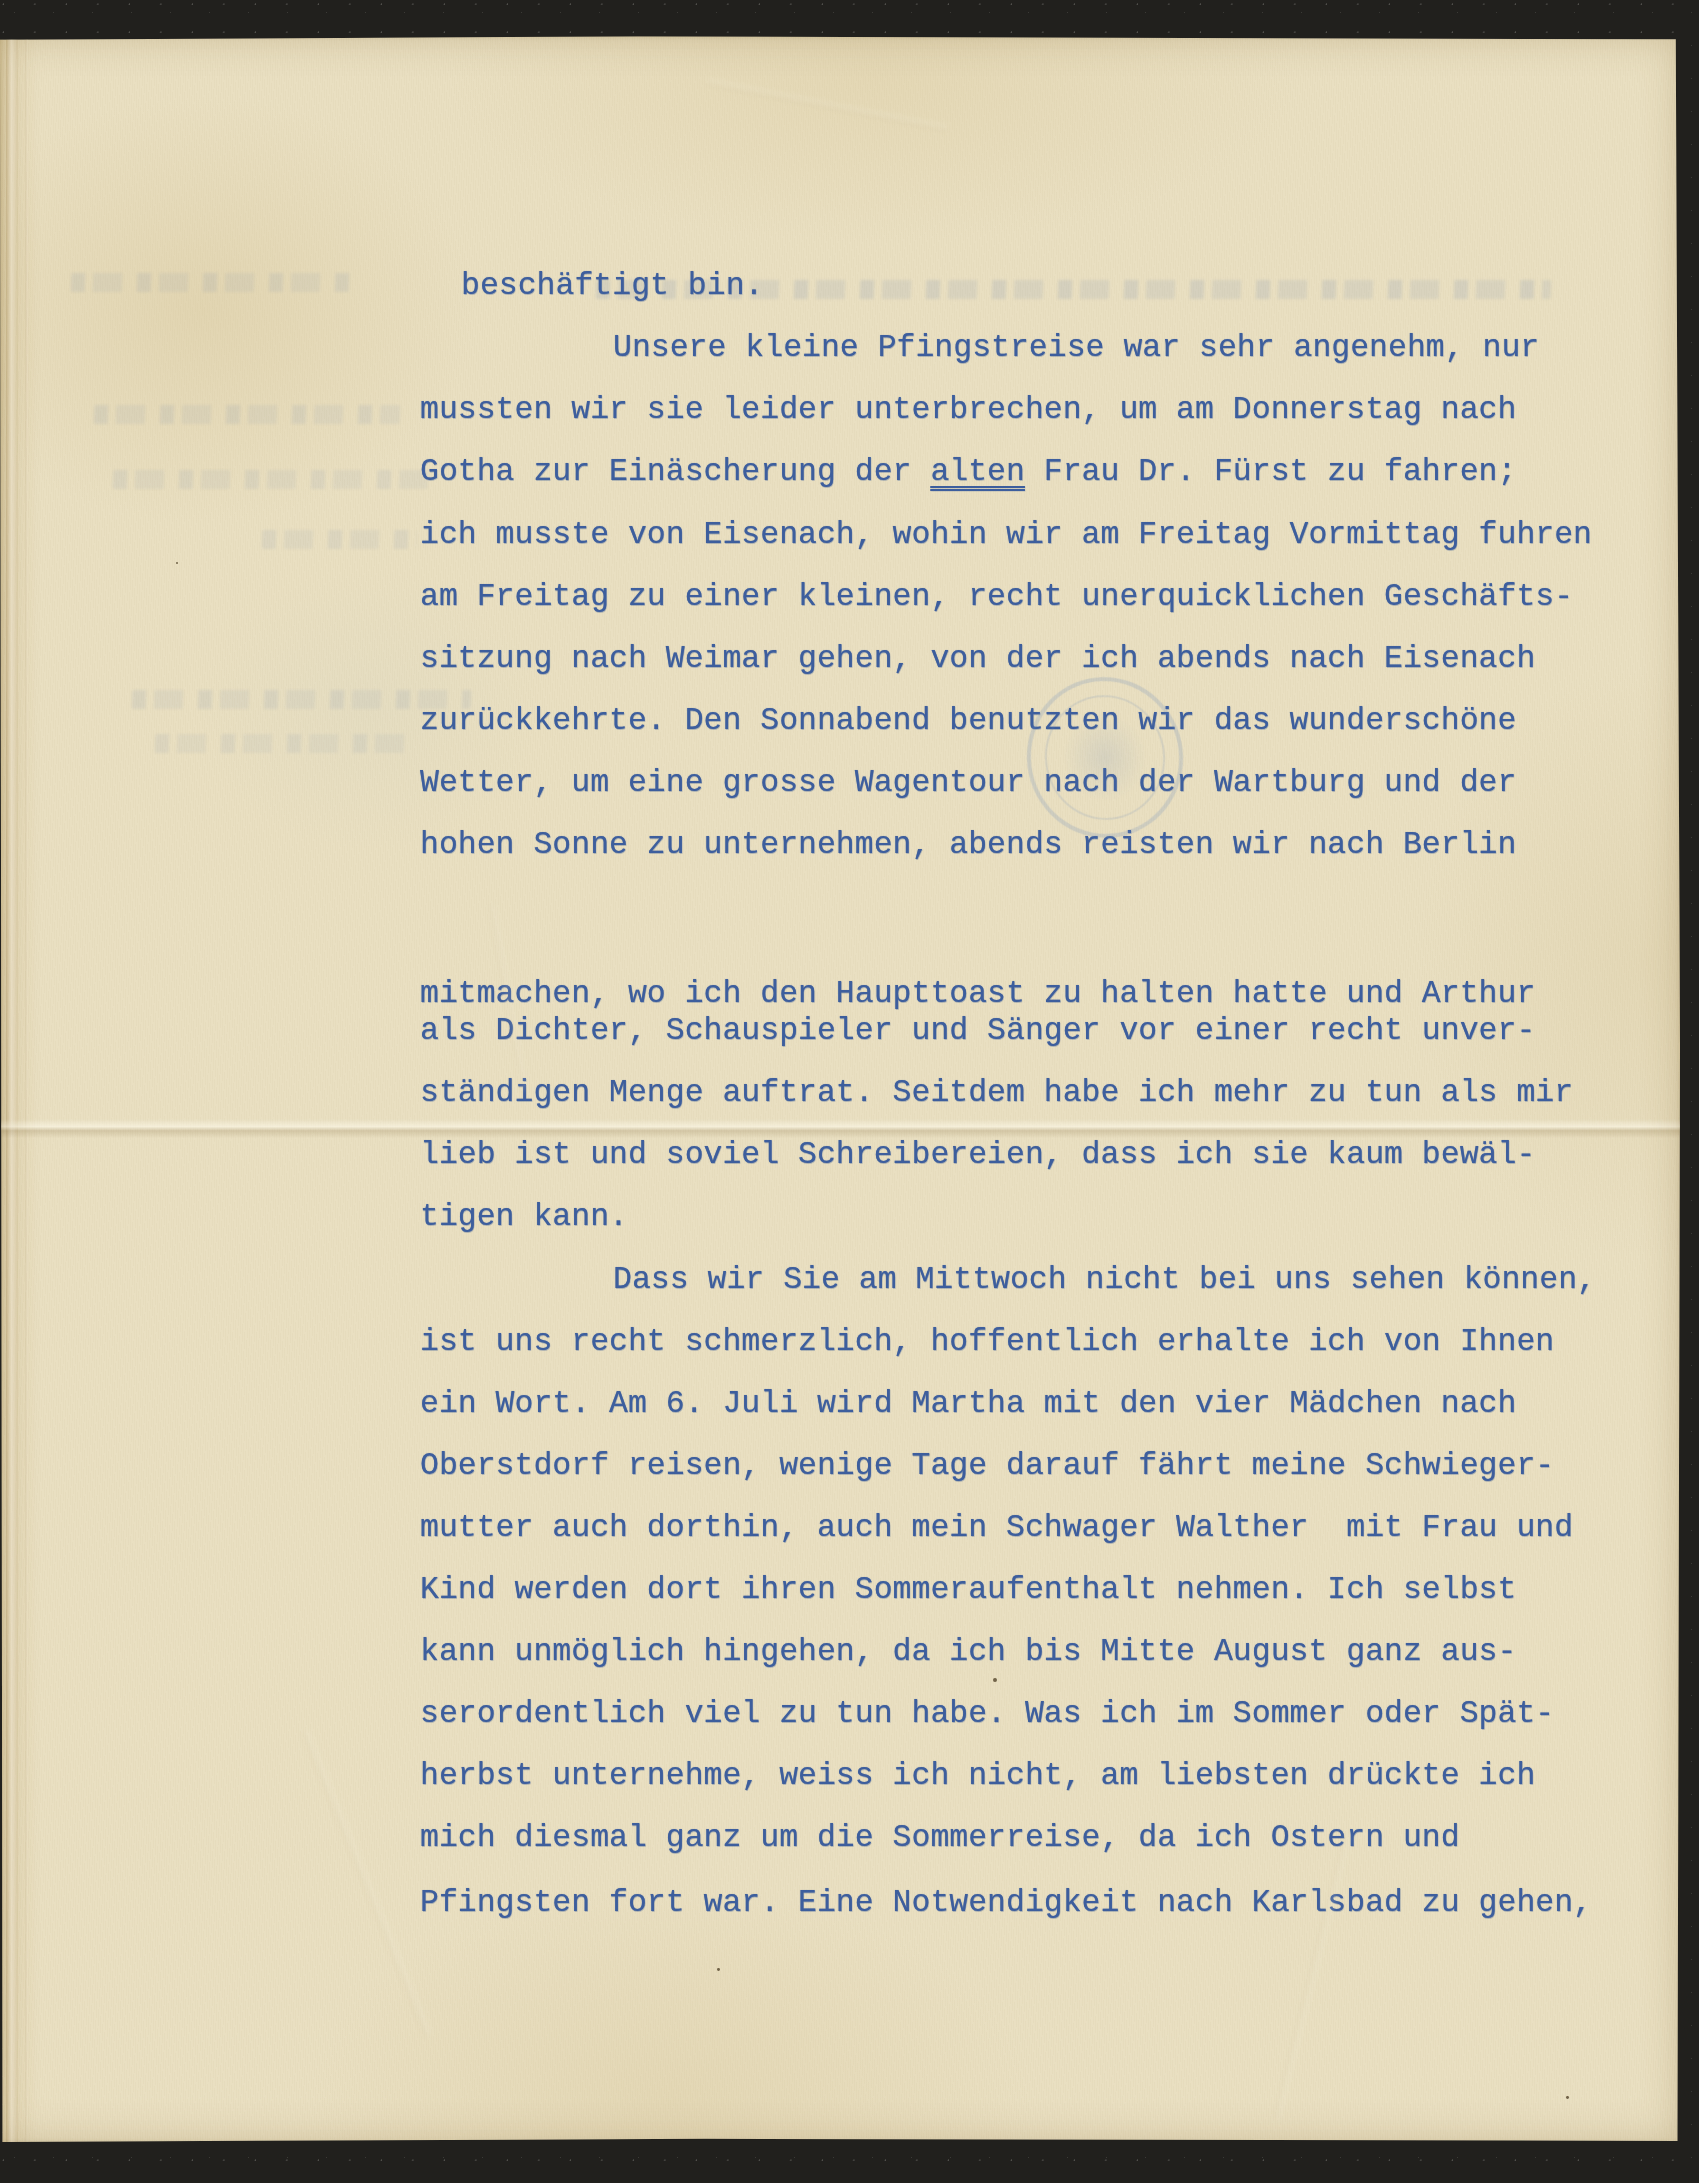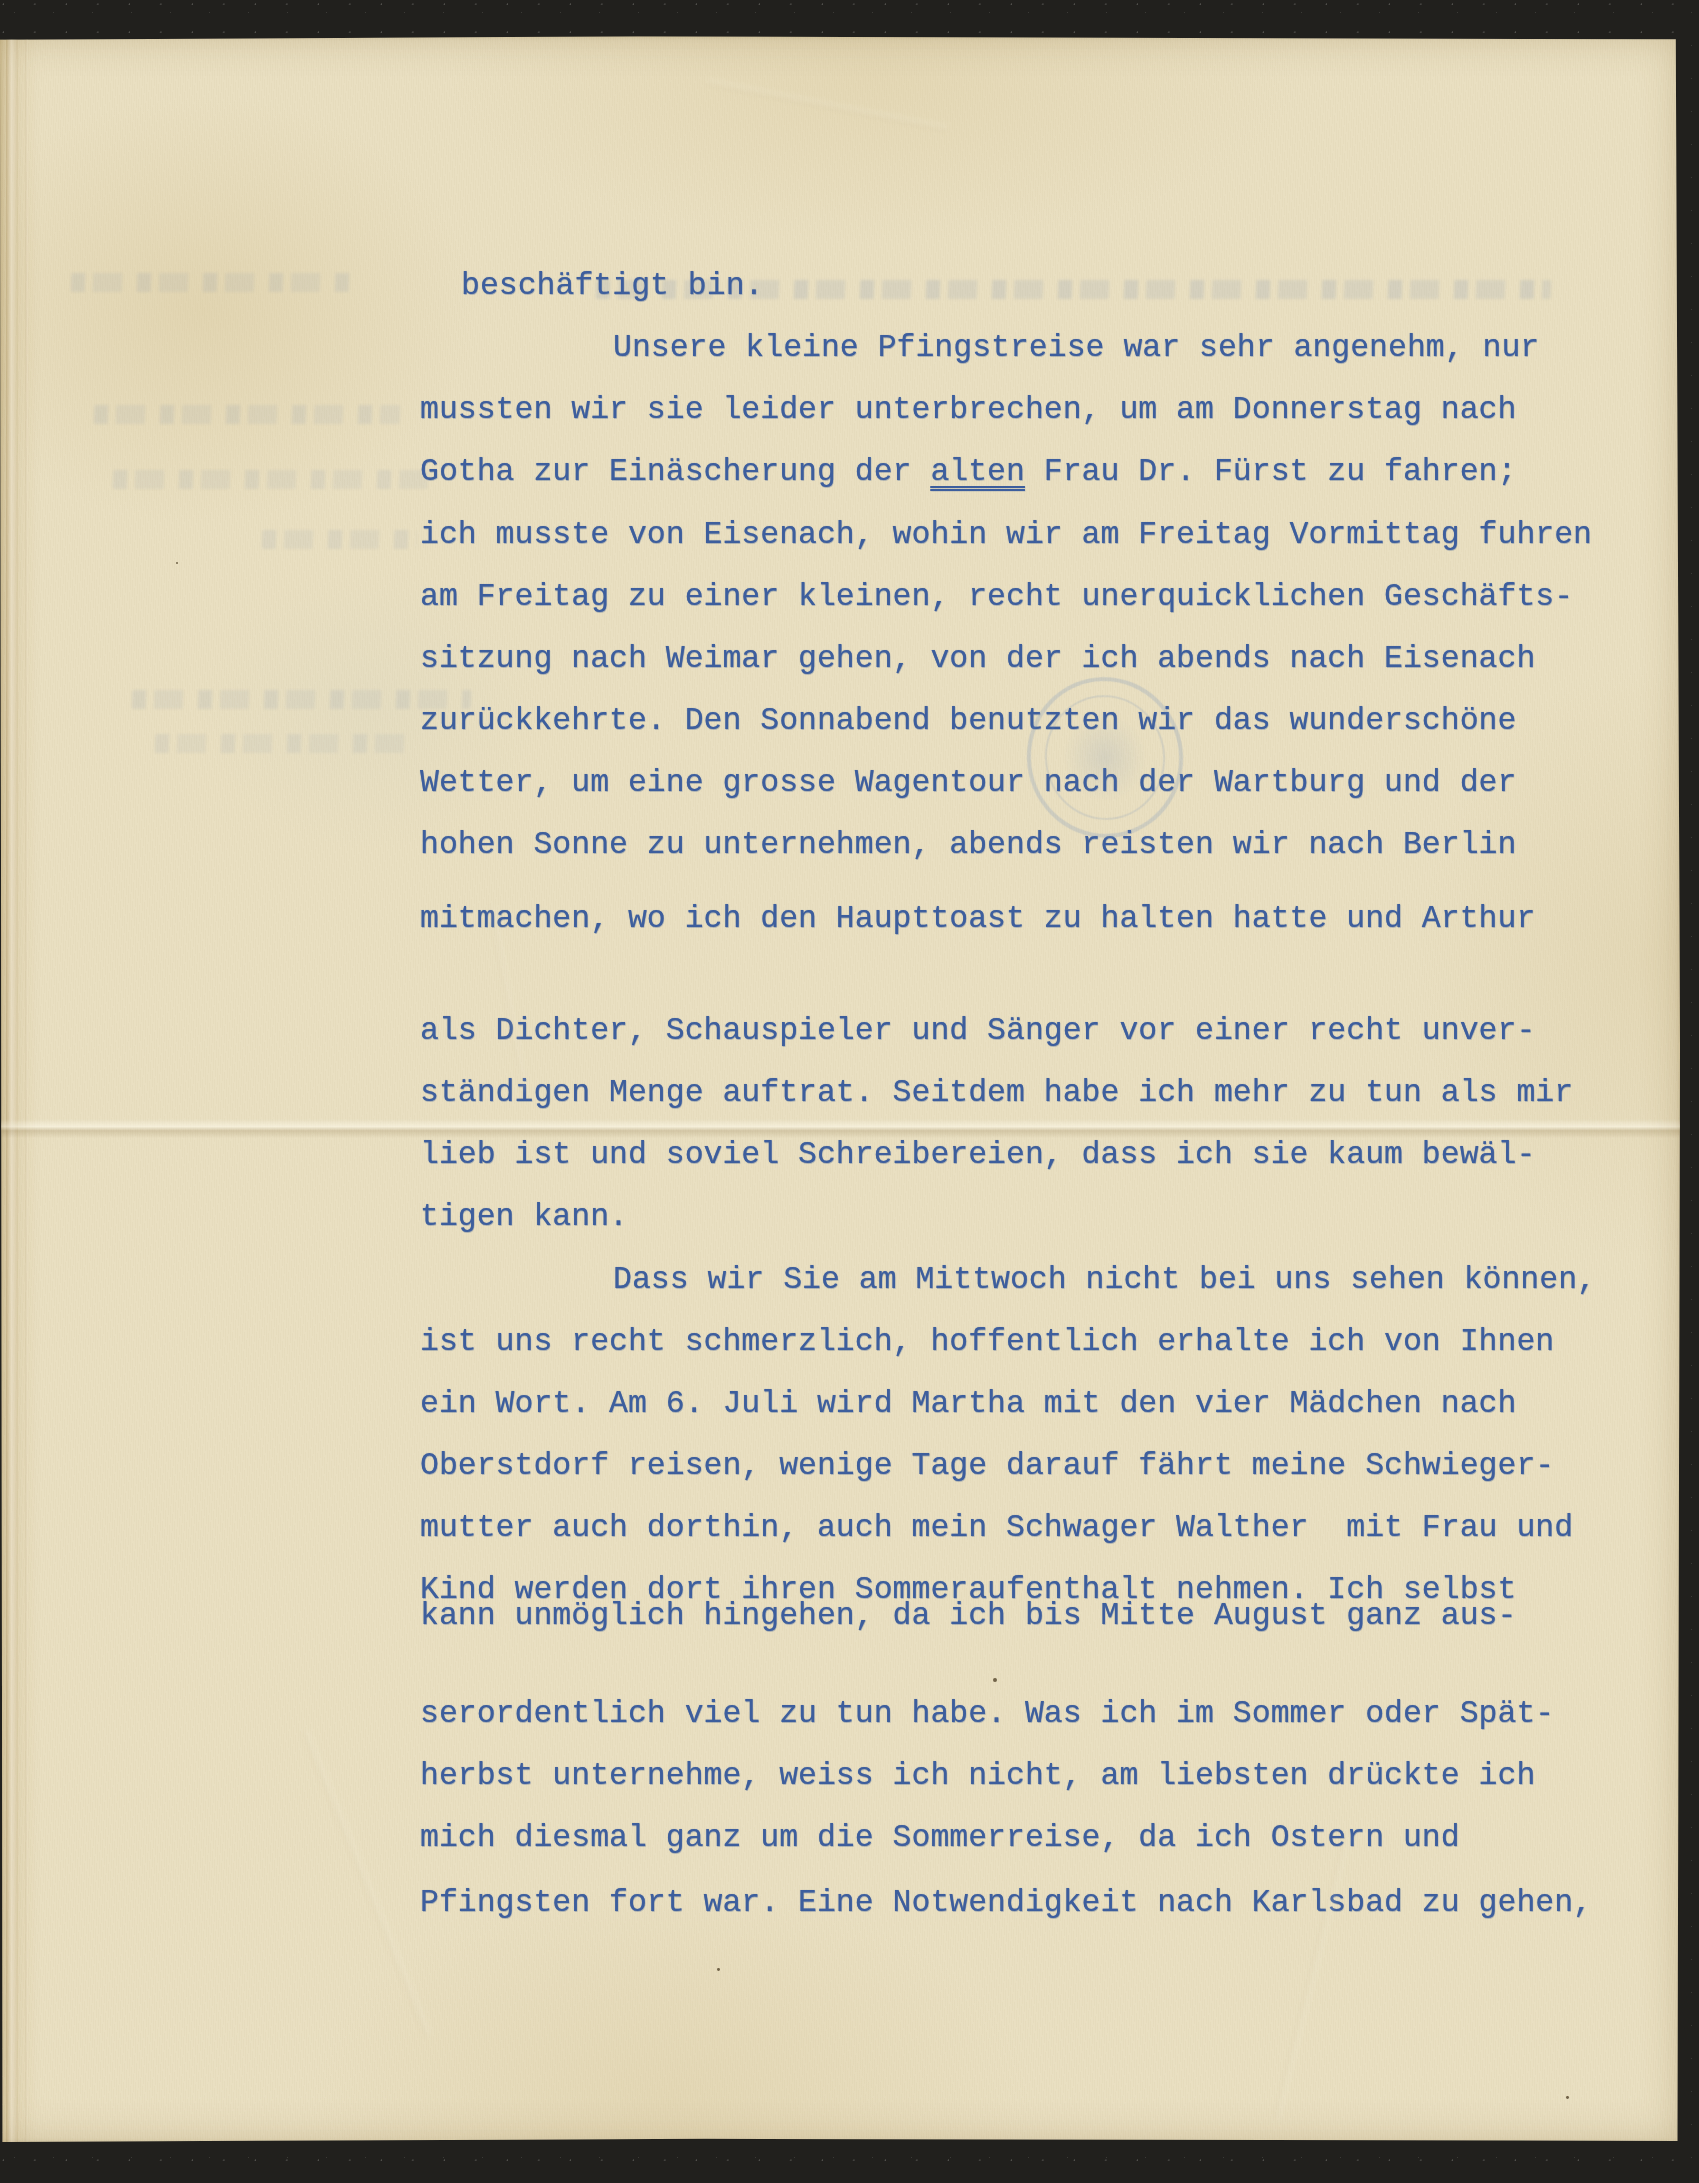--- a/index.html
+++ b/index.html
@@ -93,32 +93,32 @@
   <div class="line" style="top:234px;margin-left:41px;">beschäftigt bin.</div>
   <div class="line indent" style="top:296px;">Unsere kleine Pfingstreise war sehr angenehm, nur</div>
   <div class="line" style="top:358px;">mussten wir sie leider unterbrechen, um am Donnerstag nach</div>
   <div class="line" style="top:420px;"><span>Gotha zur Einäscherung der </span><span class="u2">alten</span><span> Frau Dr. Fürst zu fahren;</span></div>
   <div class="line" style="top:483px;">ich musste von Eisenach, wohin wir am Freitag Vormittag fuhren</div>
   <div class="line" style="top:545px;">am Freitag zu einer kleinen, recht unerquicklichen Geschäfts-</div>
   <div class="line" style="top:607px;">sitzung nach Weimar gehen, von der ich abends nach Eisenach</div>
   <div class="line" style="top:669px;">zurückkehrte. Den Sonnabend benutzten wir das wunderschöne</div>
   <div class="line" style="top:731px;">Wetter, um eine grosse Wagentour nach der Wartburg und der</div>
   <div class="line" style="top:793px;">hohen Sonne zu unternehmen, abends reisten wir nach Berlin</div>
-  <div class="line" style="top:867px;text-align:right;">mitmachen, wo ich den Haupttoast zu halten hatte und Arthur</div>
+  <div class="line" style="top:942px;text-align:right;">mitmachen, wo ich den Haupttoast zu halten hatte und Arthur</div>
   <div class="line" style="top:979px;">als Dichter, Schauspieler und Sänger vor einer recht unver-</div>
   <div class="line" style="top:1041px;">ständigen Menge auftrat. Seitdem habe ich mehr zu tun als mir</div>
   <div class="line" style="top:1103px;">lieb ist und soviel Schreibereien, dass ich sie kaum bewäl-</div>
   <div class="line" style="top:1165px;">tigen kann.</div>
   <div class="line" style="top:1290px;">ist uns recht schmerzlich, hoffentlich erhalte ich von Ihnen</div>
   <div class="line indent" style="top:1228px;">Dass wir Sie am Mittwoch nicht bei uns sehen können,</div>
   <div class="line" style="top:1352px;">ein Wort. Am 6. Juli wird Martha mit den vier Mädchen nach</div>
   <div class="line" style="top:1414px;">Oberstdorf reisen, wenige Tage darauf fährt meine Schwieger-</div>
   <div class="line" style="top:1476px;">mutter auch dorthin, auch mein Schwager Walther  mit Frau und</div>
   <div class="line" style="top:1538px;">Kind werden dort ihren Sommeraufenthalt nehmen. Ich selbst</div>
-  <div class="line" style="top:1564px;">kann unmöglich hingehen, da ich bis Mitte August ganz aus-</div>
+  <div class="line" style="top:1600px;">kann unmöglich hingehen, da ich bis Mitte August ganz aus-</div>
   <div class="line" style="top:1662px;">serordentlich viel zu tun habe. Was ich im Sommer oder Spät-</div>
   <div class="line" style="top:1724px;">herbst unternehme, weiss ich nicht, am liebsten drückte ich</div>
   <div class="line" style="top:1786px;">mich diesmal ganz um die Sommerreise, da ich Ostern und</div>
   <div class="line" style="top:1851px;">Pfingsten fort war. Eine Notwendigkeit nach Karlsbad zu gehen,</div>
 
   <div class="stamp"></div>
 
   <div class="fold-h"></div>
 
   <div class="wrinkle w1"></div>

